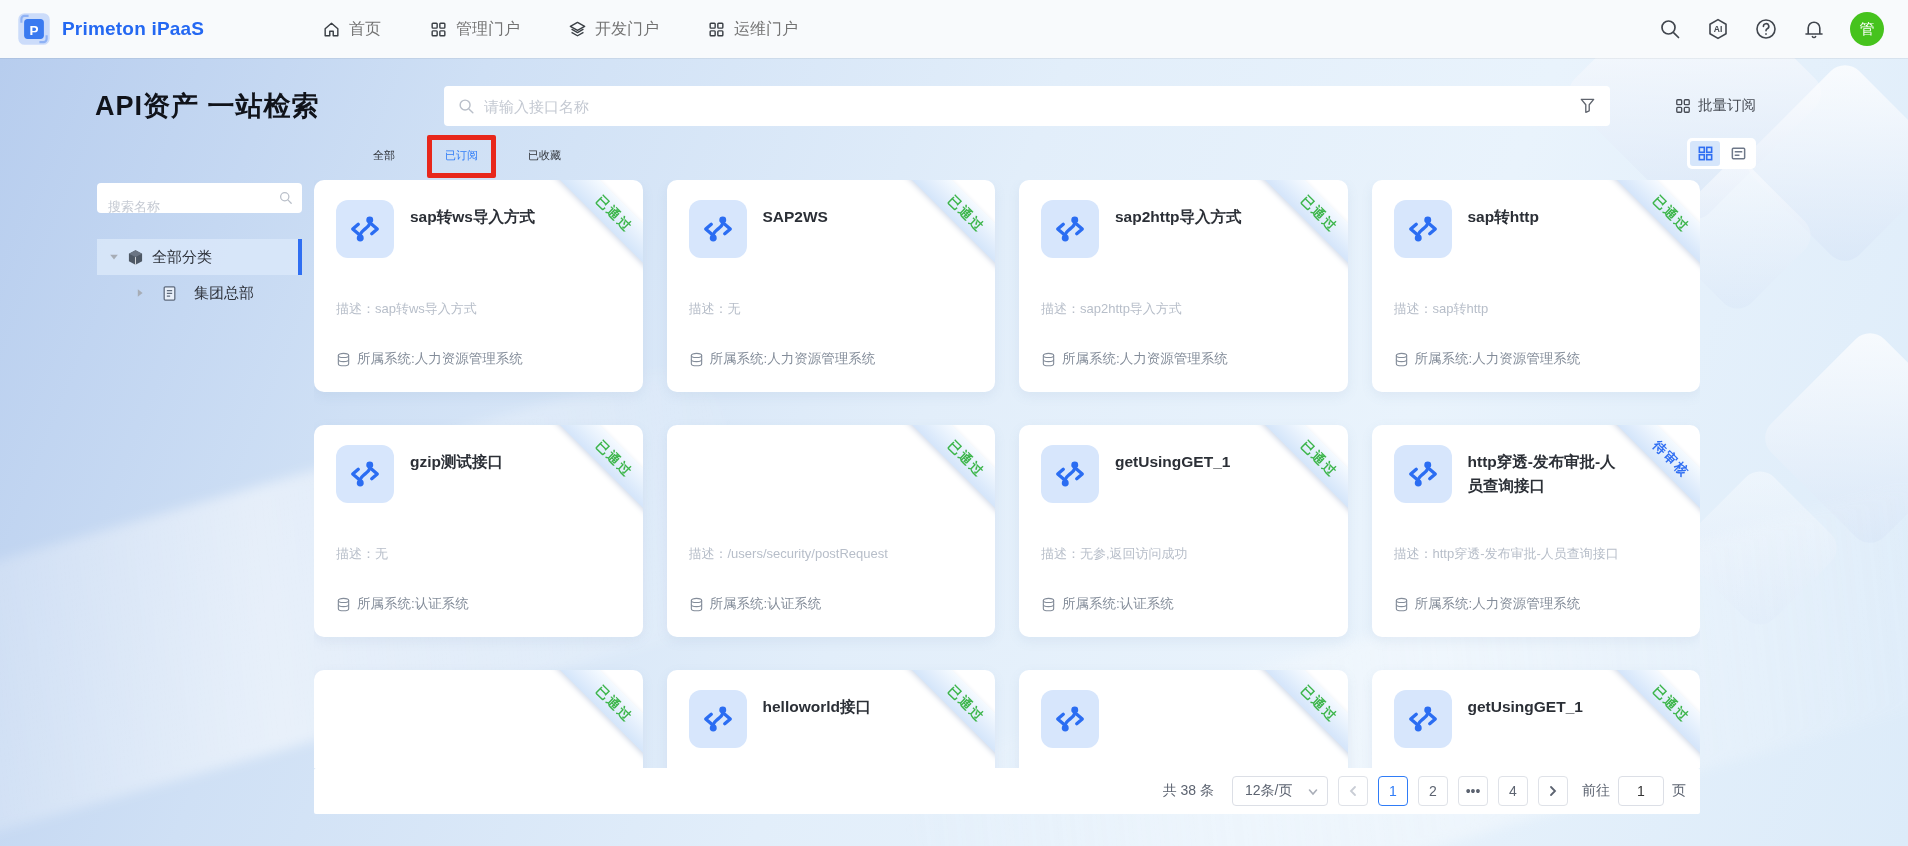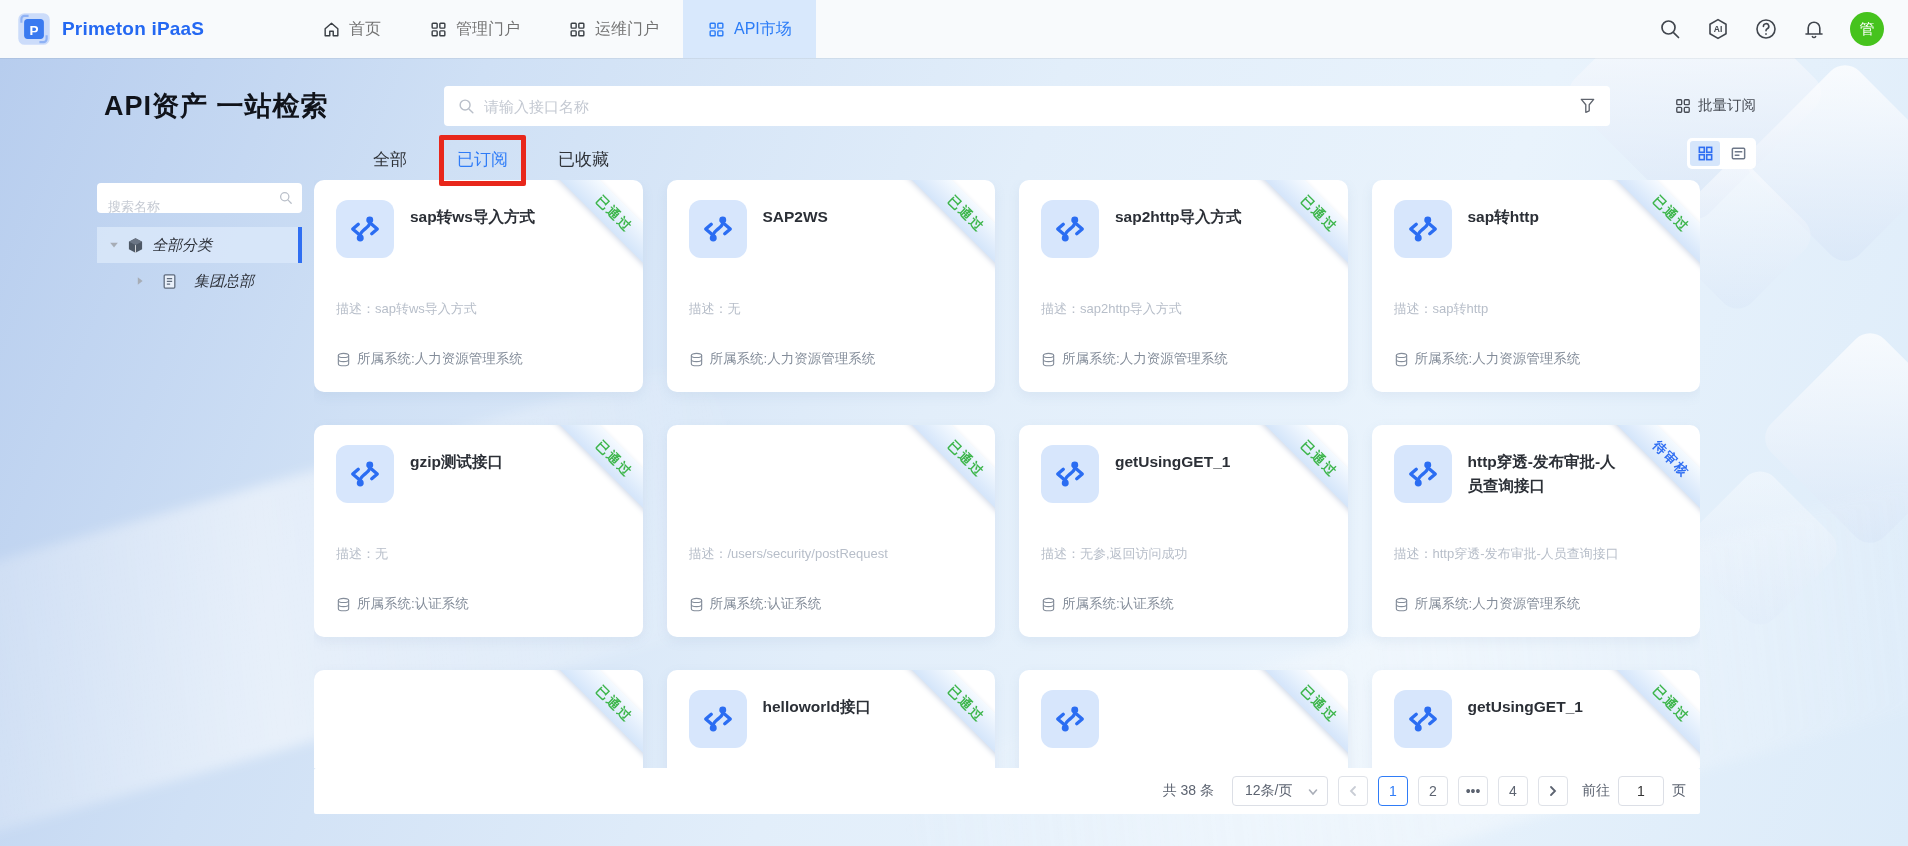--- a/index.html
+++ b/index.html
@@ -25,54 +25,54 @@
 
   
   .content { position:absolute; top:58px; left:0; right:0; bottom:0; overflow:hidden;
              background:linear-gradient(112deg,#b7cdee 0%,#cfe0f5 22%,#e2eefa 48%,#e9f3fc 70%,#dcebf9 100%); }
   .decor { position:absolute; z-index:0; pointer-events:none; }
   .cube { border-radius:20px; transform:rotate(45deg);
           background:linear-gradient(135deg,rgba(255,255,255,.95),rgba(198,215,242,.35)); }
   .streak { background:linear-gradient(100deg,rgba(255,255,255,0),rgba(255,255,255,.5),rgba(255,255,255,0));
             transform:rotate(-16deg); filter:blur(6px); border-radius:60px; }
 
-  .page-title { position:absolute; left:104px; top:30px; font-size:27px; font-weight:bold; color:#10131a; letter-spacing:1px; z-index:2; }
+  .page-title { position:absolute; left:95px; top:30px; font-size:27px; font-weight:bold; color:#10131a; letter-spacing:1px; z-index:2; }
 
   .hero-search { position:absolute; left:444px; top:28px; width:1166px; height:40px; z-index:2; }
   .hero-search input { width:100%; height:100%; border:none; border-radius:4px; background:#fff;
                        padding:0 44px 0 40px; font-size:15px; color:#333; outline:none; }
   .hero-search input::placeholder { color:#c4c9d2; }
   .hero-search .mag { position:absolute; left:13px; top:11px; width:18px; height:18px; color:#b9bfc9; }
   .hero-search .funnel { position:absolute; right:13px; top:10px; width:19px; height:19px; color:#5f646d; cursor:pointer; }
 
   .batch-sub { position:absolute; right:152px; top:38px; display:flex; align-items:center; gap:7px;
                font-size:14.5px; color:#474c55; cursor:pointer; z-index:2; }
   .batch-sub svg { width:16px; height:16px; color:#474c55; }
 
   .tabs { position:absolute; left:371px; top:88px; display:flex; gap:46px; z-index:3; }
-  .tab { position:relative; font-size:17px; color:#2f3339; cursor:pointer; padding:2px 2px 6px; }
+  .tab { position:relative; font-size:11px; color:#2f3339; cursor:pointer; padding:2px 2px 6px; }
   .tab.active { color:#2f7cf7; }
   .tab.active .underline { position:absolute; left:-6px; right:-6px; bottom:-8px; height:3px; background:#2f7cf7; }
   .tab .annotation { position:absolute; left:-16px; right:-16px; top:-11px; bottom:-9px;
                      border:5px solid #e8271b; border-radius:2px; }
 
   .view-toggle { position:absolute; right:152px; top:80px; background:#fff; border-radius:5px; padding:3px;
                  display:flex; gap:3px; z-index:2; }
   .vt-btn { width:30px; height:25px; border-radius:3px; display:flex; align-items:center; justify-content:center; cursor:pointer; }
   .vt-btn.active { background:#d6e6fb; }
   .vt-btn svg { width:17px; height:17px; }
 
   
   .sidebar { position:absolute; left:97px; top:125px; width:205px; z-index:2; }
   .side-search { position:relative; height:30px; background:#fff; border-radius:4px; }
   .side-search input { width:100%; height:100%; border:none; border-radius:0; background:transparent;
                        padding:16px 30px 0 11px; font-size:13px; color:#b91c1c; outline:none; }
   .side-search input::placeholder { color:#c4c9d2; }
   .side-search .mag { position:absolute; right:9px; top:7px; width:15px; height:15px; color:#b9bfc9; }
-  .tree { margin-top:14px;font-style:italic; }
+  .tree { margin-top:26px; }
   .tree-row { position:relative; height:36px; display:flex; align-items:center; gap:8px;
               padding-left:12px; font-size:15px; color:#2e323a; cursor:pointer; }
   .tree-row.selected { background:rgba(219,233,250,.8); }
   .tree-row.selected::after { content:''; position:absolute; right:0; top:0; bottom:0; width:4px; background:#2f6ef2; }
   .tree-row.indent { padding-left:38px;gap:16px; }
   .tree-row .caret { width:10px; height:10px; flex:none; }
   .tree-row .t-ic { width:17px; height:17px; flex:none; }
 
   
   .card-grid { position:absolute; left:314px; top:122px; width:1386px; height:588px; overflow:hidden;
@@ -144,39 +144,38 @@
               <rect x="4" y="4" width="6.3" height="6.3" rx="1"></rect>
               <rect x="13.7" y="4" width="6.3" height="6.3" rx="1"></rect>
               <rect x="4" y="13.7" width="6.3" height="6.3" rx="1"></rect>
               <rect x="13.7" y="13.7" width="6.3" height="6.3" rx="1"></rect>
             </svg>
           </span>
           <span>管理门户</span>
         </div>
         <div class="nav-item">
           <span style="display:flex">
+            <svg viewBox="0 0 24 24" fill="none" stroke="currentColor" stroke-width="1.8" stroke-linejoin="round">
+              <path d="M12 3 L21 8 L12 13 L3 8 Z"></path>
+              <path d="M4.5 11.6 L12 15.9 L19.5 11.6"></path>
+              <path d="M4.5 15.6 L12 19.9 L19.5 15.6"></path>
+            </svg>
+          </span>
+          <span>开发门户</span>
+        </div>
+        <div class="nav-item">
+          <span style="display:flex">
             <svg viewBox="0 0 24 24" fill="none" stroke="currentColor" stroke-width="1.8">
               <rect x="4" y="4" width="6.3" height="6.3" rx="1"></rect>
               <rect x="13.7" y="4" width="6.3" height="6.3" rx="1"></rect>
               <rect x="4" y="13.7" width="6.3" height="6.3" rx="1"></rect>
               <rect x="13.7" y="13.7" width="6.3" height="6.3" rx="1"></rect>
             </svg>
           </span>
           <span>运维门户</span>
-        </div>
-        <div class="nav-item active">
-          <span style="display:flex">
-            <svg viewBox="0 0 24 24" fill="none" stroke="currentColor" stroke-width="1.8">
-              <rect x="4" y="4" width="6.3" height="6.3" rx="1"></rect>
-              <rect x="13.7" y="4" width="6.3" height="6.3" rx="1"></rect>
-              <rect x="4" y="13.7" width="6.3" height="6.3" rx="1"></rect>
-              <rect x="13.7" y="13.7" width="6.3" height="6.3" rx="1"></rect>
-            </svg>
-          </span>
-          <span>API市场</span>
         </div>
       </nav>
     <div class="nav-right">
         <span class="topbar-icon"><svg viewBox="0 0 24 24" fill="none" stroke="currentColor" stroke-width="1.7" stroke-linecap="round">
             <circle cx="10.5" cy="10.5" r="6.5"></circle>
             <path d="M15.8 15.8 L20.5 20.5"></path>
           </svg></span>
         <span class="topbar-icon"><svg viewBox="0 0 24 24" fill="none" stroke="currentColor" stroke-width="1.6" stroke-linejoin="round">
             <path d="M12 2.6 L20 7.2 V16.8 L12 21.4 L4 16.8 V7.2 Z"></path>
             <text x="12" y="15.2" font-size="8.5" font-weight="bold" text-anchor="middle" fill="currentColor" stroke="none" font-family="Liberation Sans, sans-serif">AI</text>

